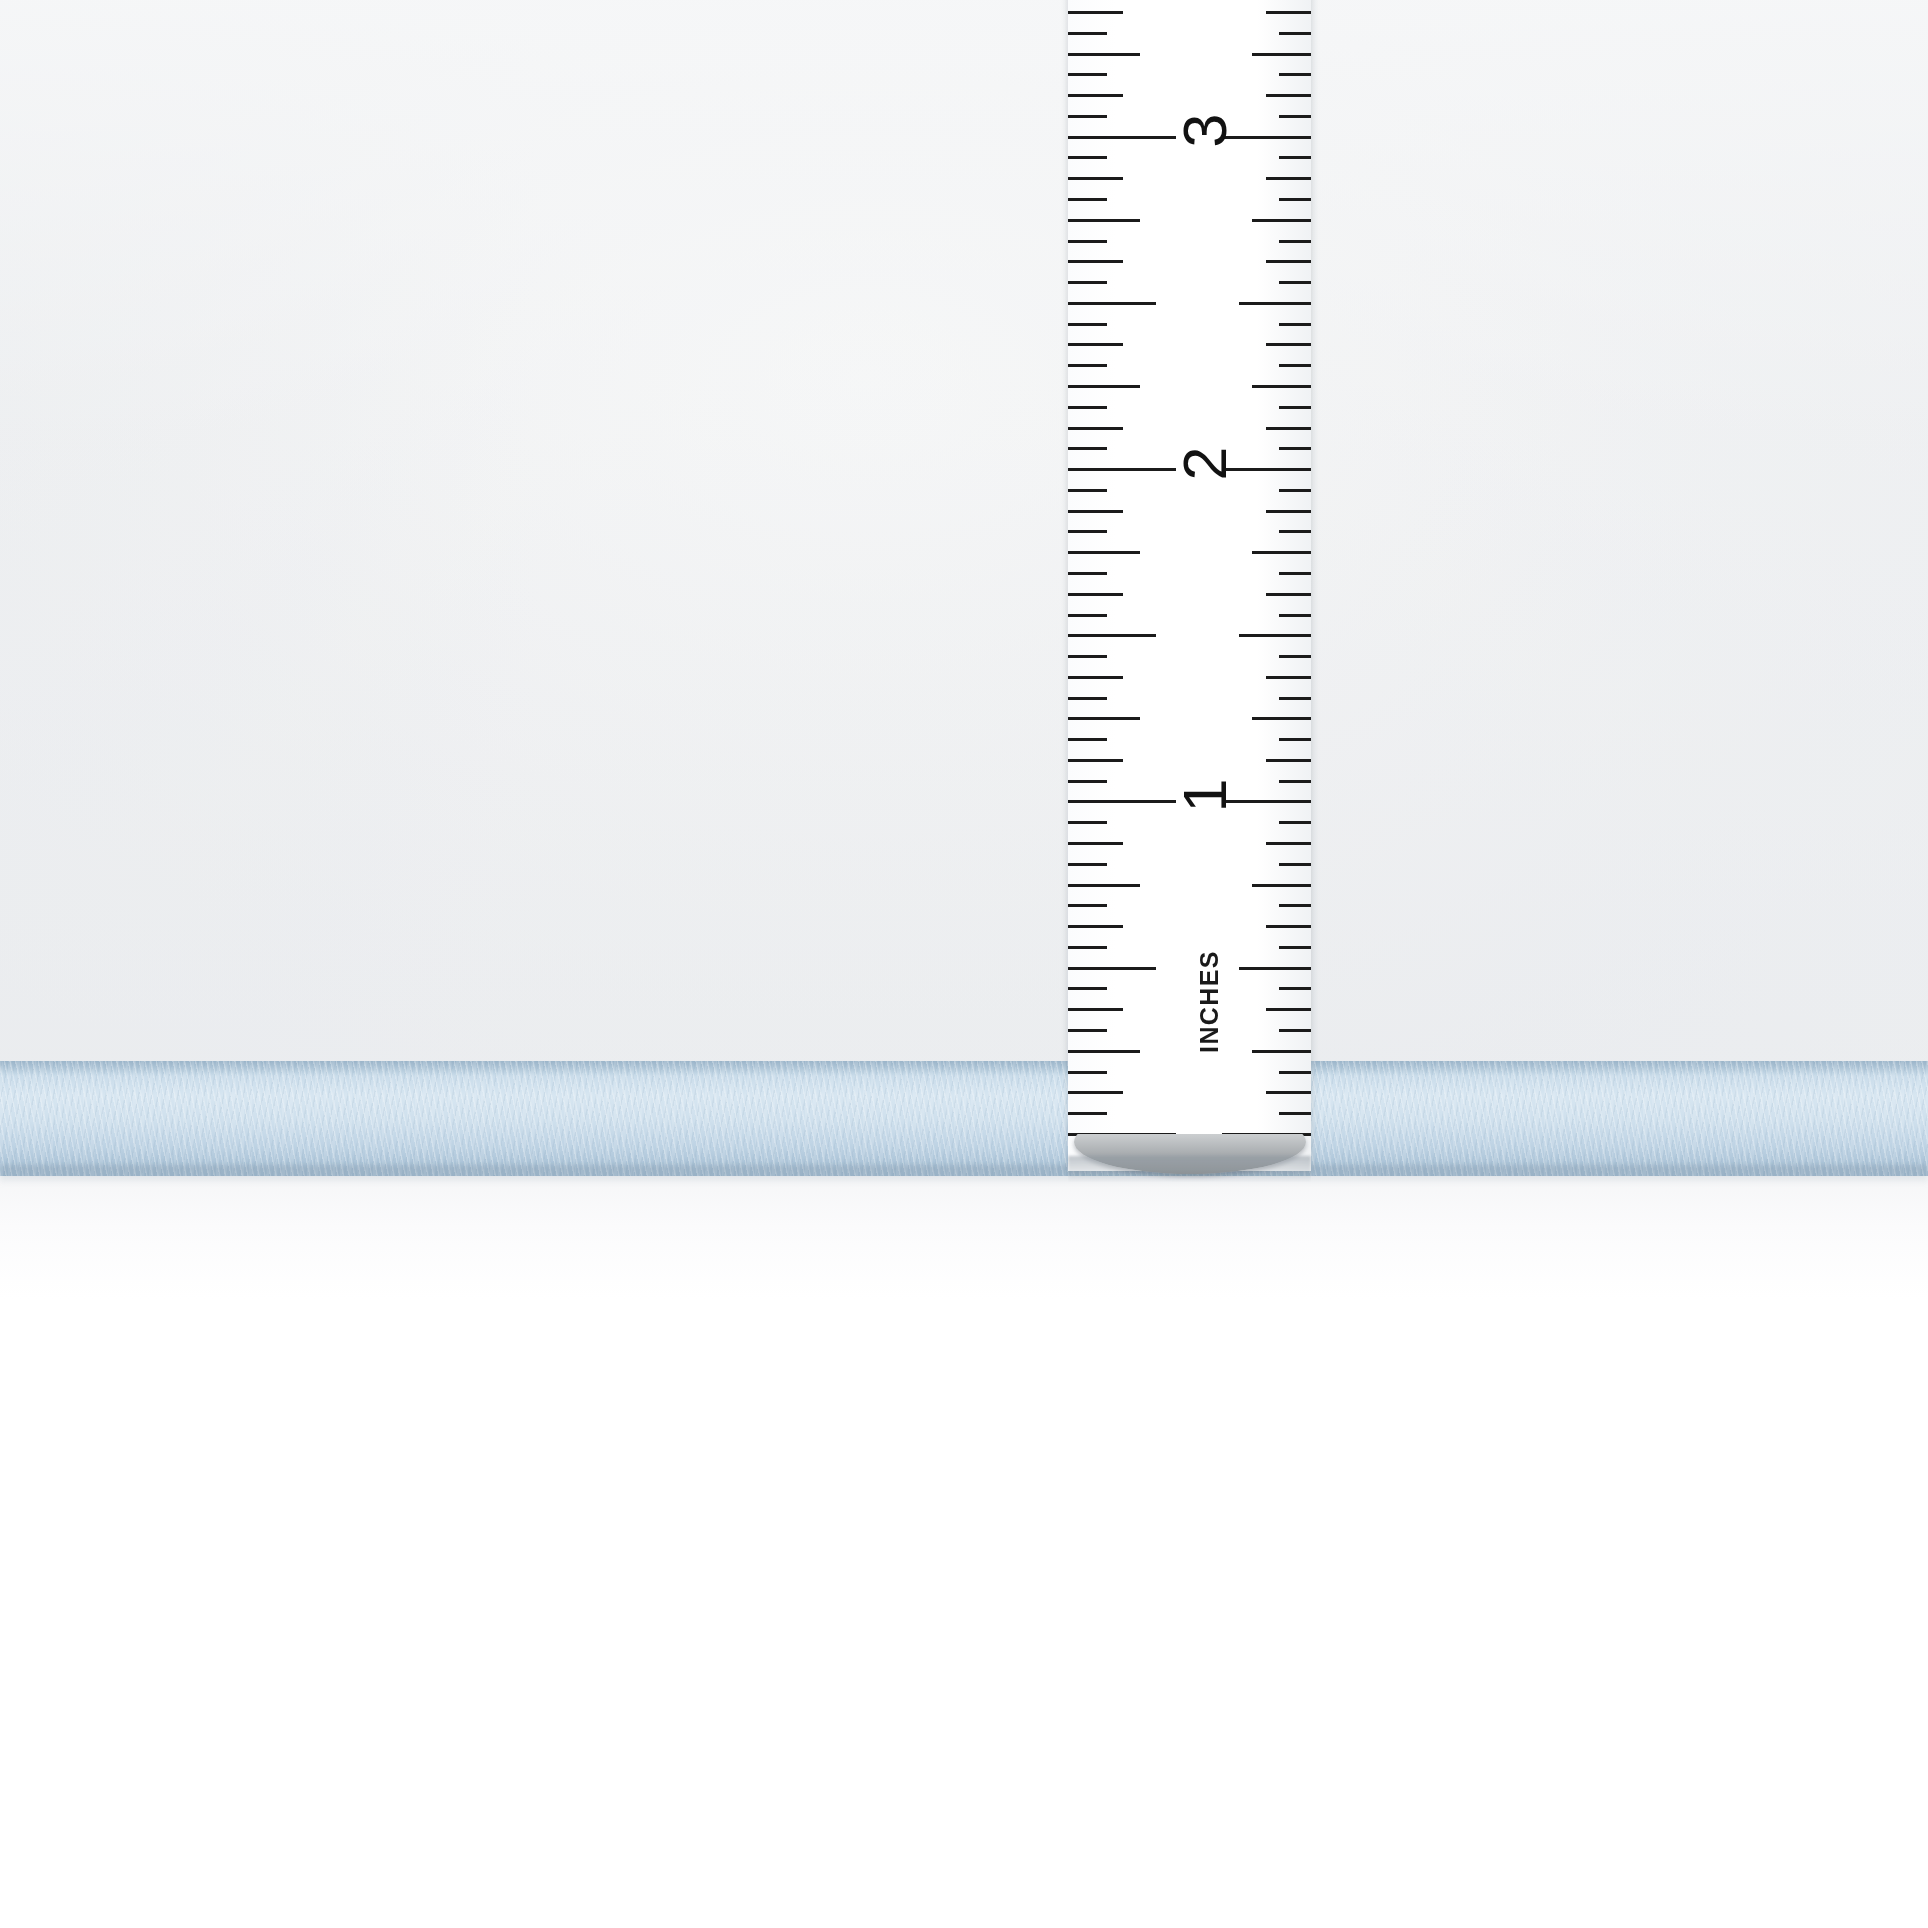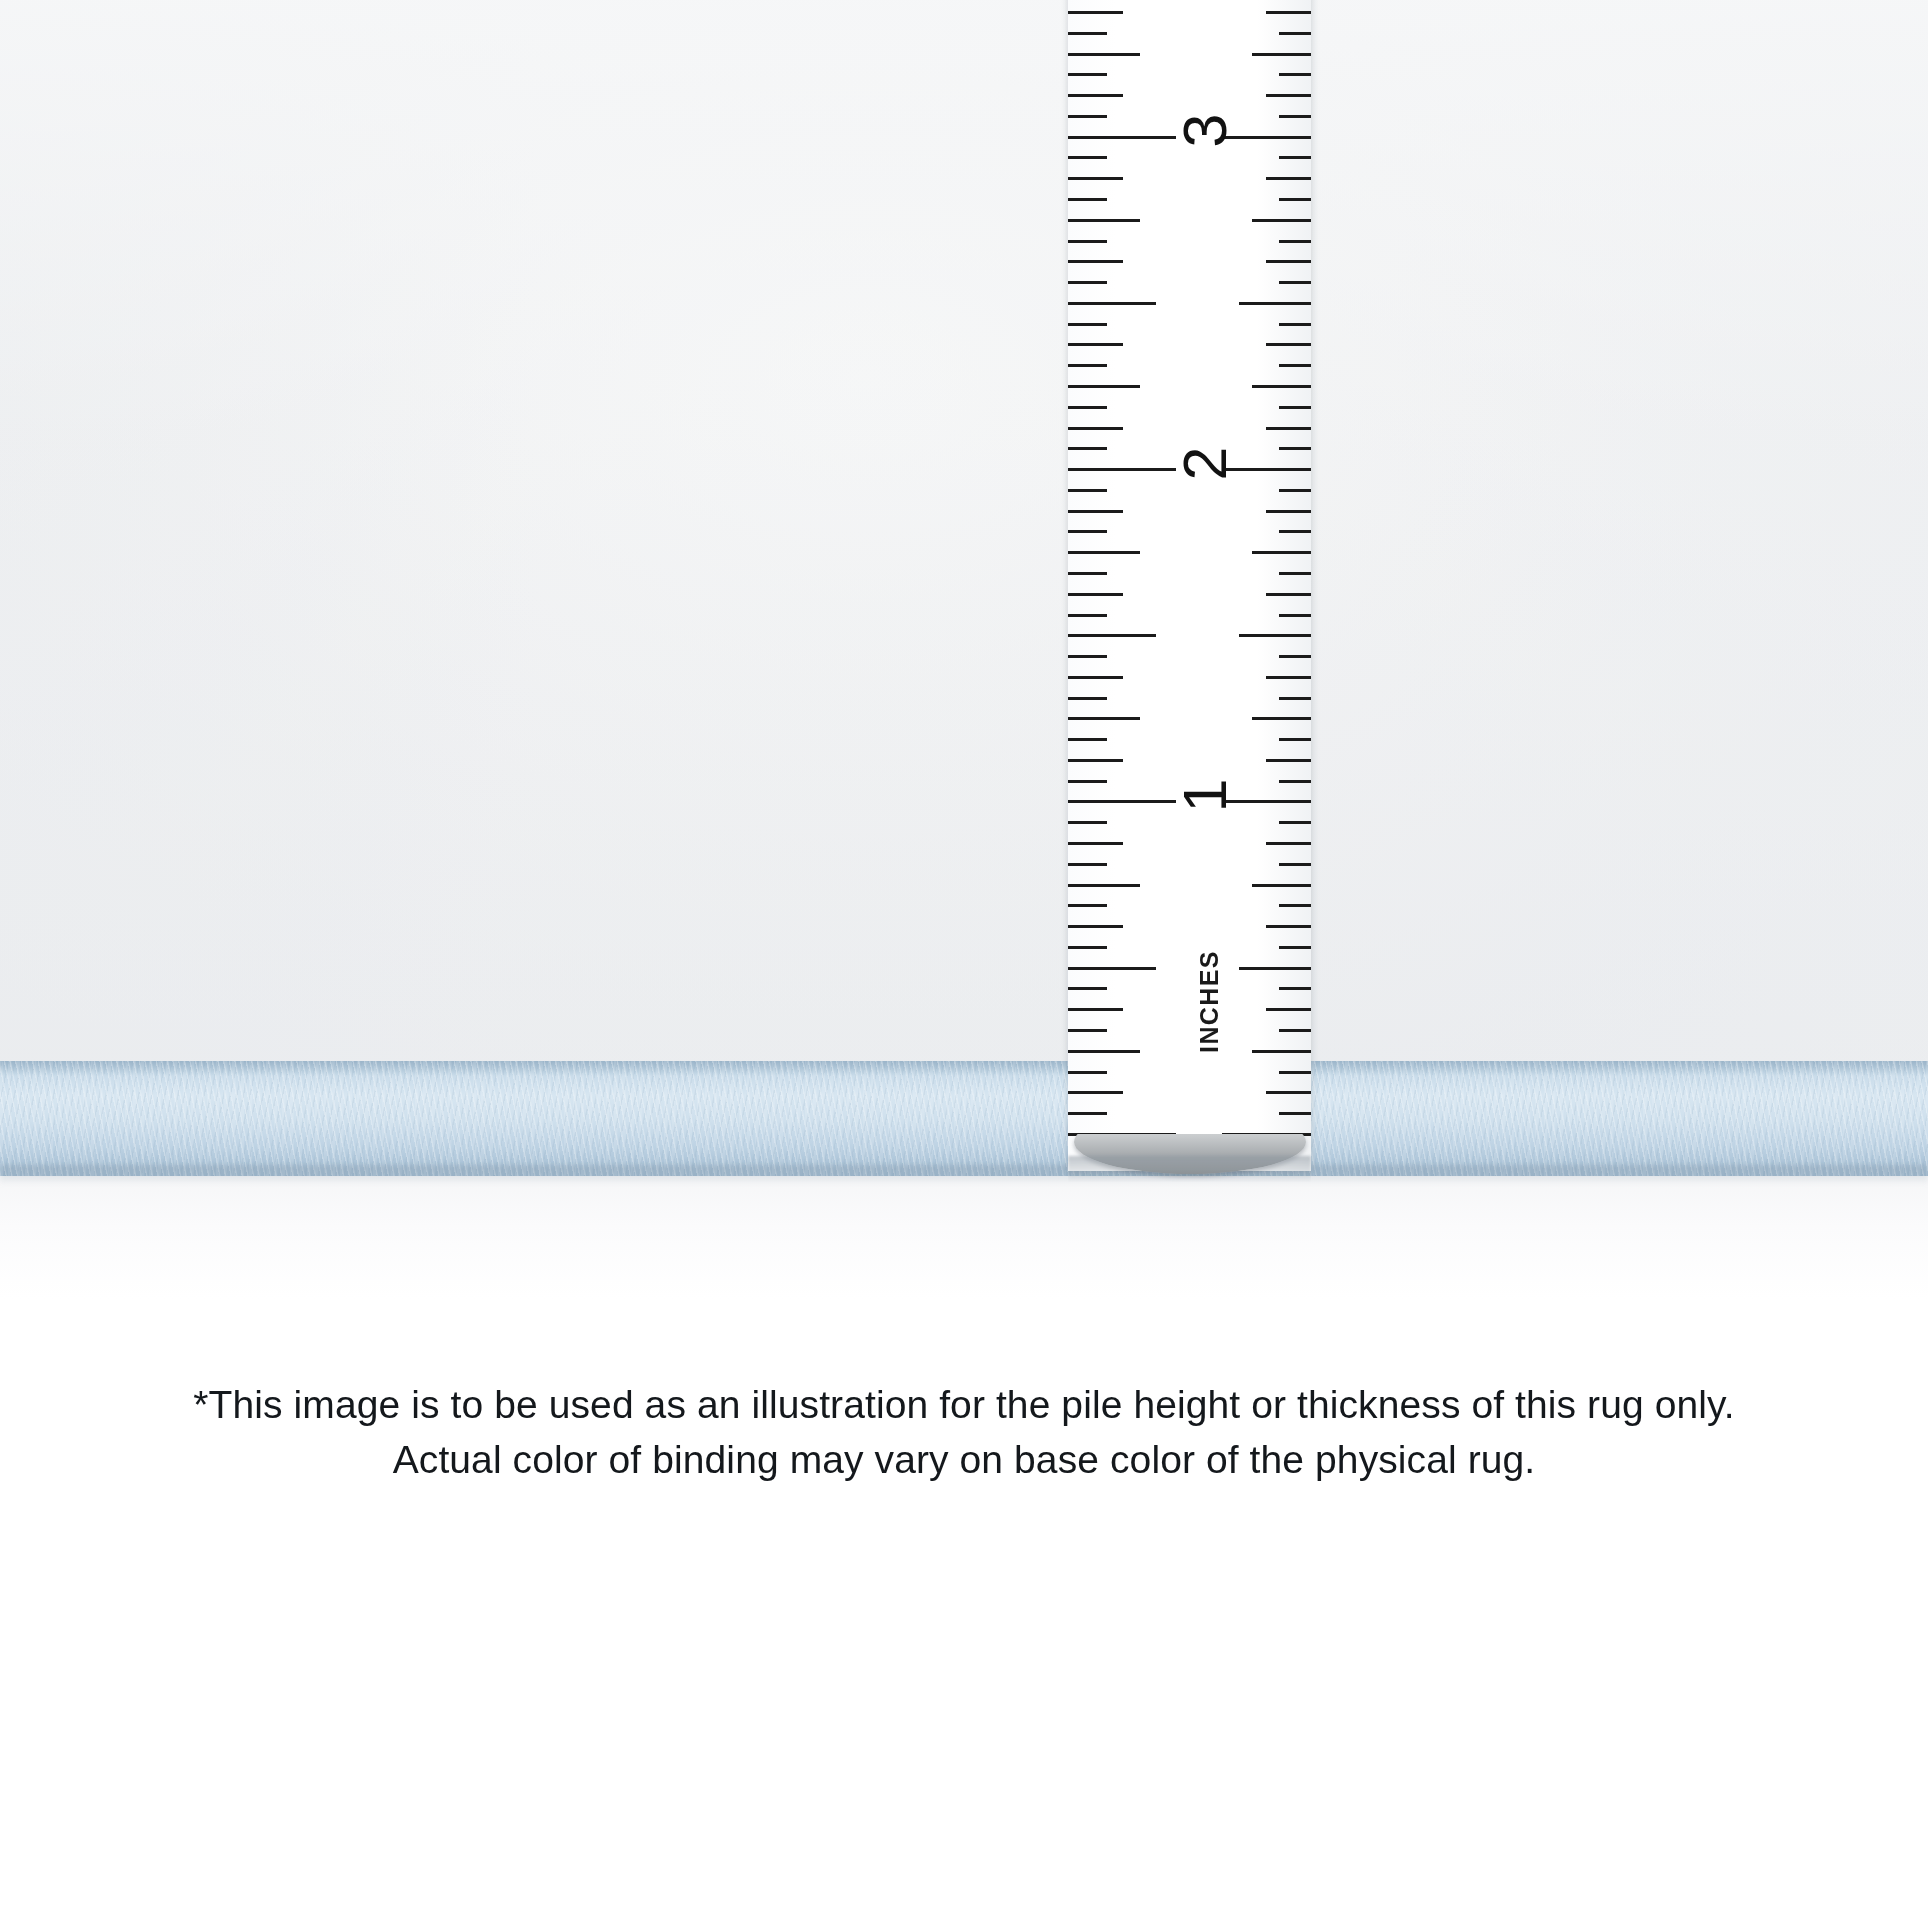--- a/index.html
+++ b/index.html
@@ -333,19 +333,15 @@
       <div class="inches-label" id="inches-label" style="top: 996px; left: 68px;">INCHES</div>
     </div>
 
     <div class="ruler-tip">
       <div class="ruler-tip-metal"></div>
       <div class="ruler-tip-shade"></div>
     </div>
 
   </div>
 
-  <div class="caption">
-    <span class="caption-line">*This image is to be used as an illustration for the pile height or thickness of this rug only.</span>
-    <span class="caption-line">Actual color of binding may vary on base color of the physical rug.</span>
-  </div>
 
 </div>
 
 
 </body></html>

